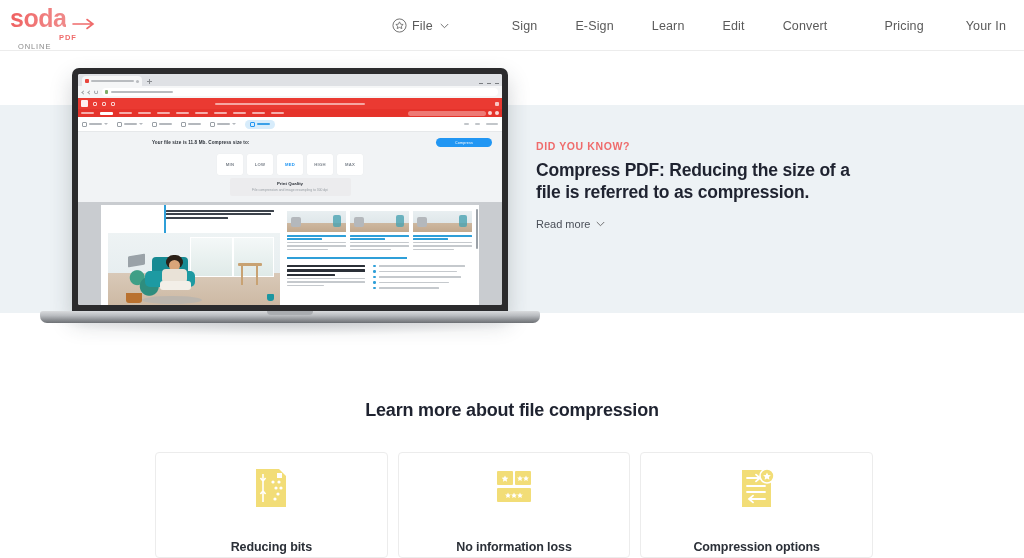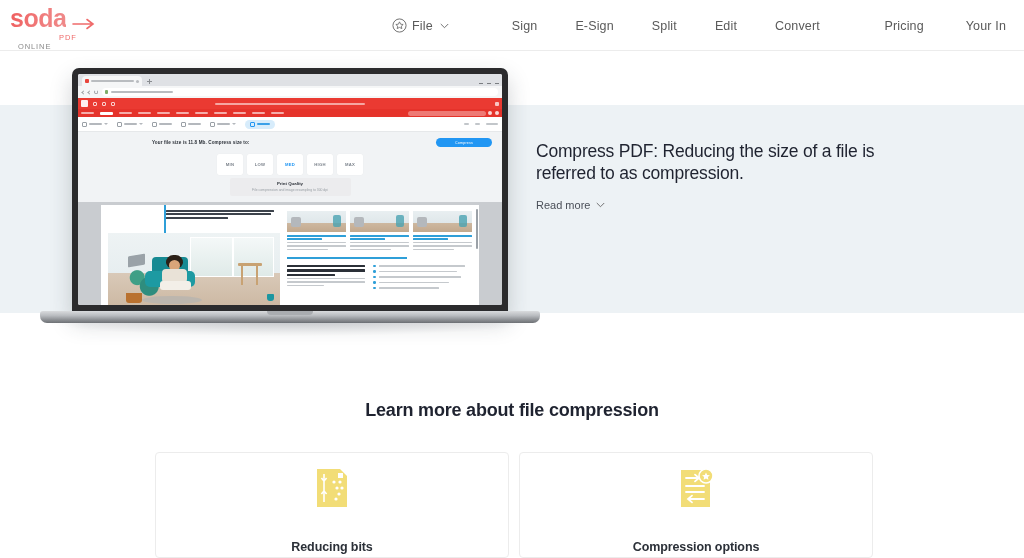--- a/index.html
+++ b/index.html
@@ -23,21 +23,21 @@
     font-size: 25px; font-weight: bold; letter-spacing: -0.5px;
     line-height: 25px; color: #ef5350;
     background: linear-gradient(100deg,#ef5d5d 0%,#f07b7b 55%,#ef8a8a 100%);
     -webkit-background-clip: text; background-clip: text; color: transparent;
     display: inline-block;
   }
   .logo-arrow {
     position: absolute; left: 62px; top: 12px; width: 26px; height: 12px;
   }
   .logo-sub { position: absolute; left: 8px; top: 27px; font-size: 7.5px; letter-spacing: 0.9px; }
-  .logo-sub .pdf { color: #ef6b6b; font-weight: normal; padding-left: 41px; }
+  .logo-sub .pdf { color: #ef6b6b; font-weight: bold; padding-left: 41px; }
   .logo-sub .online { color: #8a8a8a; }
 
   .nav { position: absolute; left: 392px; top: 0; height: 51px; display: flex; align-items: center; }
   .nav-item {
     font-size: 12.5px; color: #5a5a5a; letter-spacing: 0.15px;
     cursor: pointer; white-space: nowrap;
   }
   .nav-tools { display: flex; align-items: center; gap: 5px; margin-right: 63px; }
   .tools-icon { width: 15px; height: 15px; display: block; }
   .chev { width: 9px; height: 6px; display: block; margin-left: 2px; }
@@ -48,21 +48,21 @@
   .hero-band {
     position: absolute; top: 105px; left: 0; width: 1024px; height: 208px;
     background: #edf2f5;
   }
   .hero-text { position: absolute; left: 536px; top: 140px; width: 340px; z-index: 10; }
   .kicker {
     font-size: 10.5px; font-weight: bold; color: #ef6b6b;
     letter-spacing: 0.6px; margin-bottom: 7px;
   }
   .hero-title {
-    font-size: 17.5px; font-weight: normal; color: #1f2330;
+    font-size: 17.5px; font-weight: bold; color: #1f2330;
     line-height: 1.28; letter-spacing: -0.2px; margin-bottom: 11px;
   }
   .hero-body {
     font-size: 10.5px; color: #8d959e; line-height: 1.62; letter-spacing: 0.05px;
     max-height: 52px; overflow: hidden;
   }
   .read-more {
     margin-top: 14px; font-size: 11px; color: #4a4f58;
     display: flex; align-items: center; gap: 6px; cursor: pointer; width: fit-content;
   }
@@ -277,35 +277,36 @@
           <path d="M8 4.1 L9.2 6.6 L11.9 6.9 L9.9 8.7 L10.5 11.3 L8 10 L5.5 11.3 L6.1 8.7 L4.1 6.9 L6.8 6.6 Z" fill="none" stroke="#6a6a6a" stroke-width="0.9"></path>
         </svg>
         <span>File</span>
         <svg class="chev" viewBox="0 0 10 7">
           <path d="M1 1.5 L5 5.5 L9 1.5" stroke="#6a6a6a" stroke-width="1.1" fill="none" stroke-linecap="round"></path>
         </svg>
       </div>
       <div class="nav-links">
         <span class="nav-item">Sign</span>
         <span class="nav-item">E-Sign</span>
-        <span class="nav-item">Split</span>
+        <span class="nav-item">Learn</span>
         <span class="nav-item">Edit</span>
         <span class="nav-item">Convert</span>
       </div>
     </div>
 
     <div class="nav-right">
       <span class="nav-item">Pricing</span>
       <span class="nav-item">Your In</span>
     </div>
   </div>
 
   <div class="hero-band"></div>
 
   <div class="hero-text">
+    <div class="kicker">DID YOU KNOW?</div>
     <div class="hero-title">Compress PDF: Reducing the size of a file is referred to as compression.</div>
     <div class="read-more">
       <span>Read more</span>
       <svg style="width:9px;height:6px" viewBox="0 0 10 7">
         <path d="M1 1.5 L5 5.5 L9 1.5" stroke="#6a6a6a" stroke-width="1.1" fill="none" stroke-linecap="round"></path>
       </svg>
     </div>
   </div>
 
   <div class="laptop">
@@ -552,20 +553,36 @@
           <circle cx="31" cy="17" r="1.6" fill="#fff"></circle>
           <circle cx="28" cy="23" r="1.6" fill="#fff"></circle>
           <circle cx="33" cy="23" r="1.6" fill="#fff"></circle>
           <circle cx="30" cy="29" r="1.6" fill="#fff"></circle>
           <circle cx="27" cy="34" r="1.6" fill="#fff"></circle>
         </svg>
       </div>
       <div class="card-title">Reducing bits</div>
     </div>
 
+    <div class="card">
+      <div class="card-icon">
+        <svg viewBox="0 0 46 46">
+          <rect class="yellow" x="6" y="6" width="16" height="14" rx="1"></rect>
+          <rect class="yellow" x="24" y="6" width="16" height="14" rx="1"></rect>
+          <rect class="yellow" x="6" y="23" width="34" height="14" rx="1"></rect>
+          <path d="M14 10.5 l1 2.1 2.3 .2 -1.7 1.6 .5 2.3 -2.1 -1.2 -2.1 1.2 .5 -2.3 -1.7 -1.6 2.3 -.2 Z" fill="#fff"></path>
+          <path d="M29 10.5 l.9 1.9 2 .2 -1.5 1.4 .4 2 -1.8 -1 -1.8 1 .4 -2 -1.5 -1.4 2 -.2 Z" fill="#fff"></path>
+          <path d="M35 10.5 l.9 1.9 2 .2 -1.5 1.4 .4 2 -1.8 -1 -1.8 1 .4 -2 -1.5 -1.4 2 -.2 Z" fill="#fff"></path>
+          <path d="M17 27.5 l.9 1.9 2 .2 -1.5 1.4 .4 2 -1.8 -1 -1.8 1 .4 -2 -1.5 -1.4 2 -.2 Z" fill="#fff"></path>
+          <path d="M23 27.5 l.9 1.9 2 .2 -1.5 1.4 .4 2 -1.8 -1 -1.8 1 .4 -2 -1.5 -1.4 2 -.2 Z" fill="#fff"></path>
+          <path d="M29 27.5 l.9 1.9 2 .2 -1.5 1.4 .4 2 -1.8 -1 -1.8 1 .4 -2 -1.5 -1.4 2 -.2 Z" fill="#fff"></path>
+        </svg>
+      </div>
+      <div class="card-title">No information loss</div>
+    </div>
 
     <div class="card">
       <div class="card-icon">
         <svg viewBox="0 0 46 46">
           <path class="yellow" d="M8 5 H30 L37 12 V42 H8 Z"></path>
           <path d="M13 13 H26 M22 9.6 L26 13 L22 16.4" stroke="#fff" stroke-width="1.8" fill="none" stroke-linecap="round"></path>
           <path d="M13 21 H31" stroke="#fff" stroke-width="1.8" stroke-linecap="round"></path>
           <path d="M13 27 H31" stroke="#fff" stroke-width="1.8" stroke-linecap="round"></path>
           <path d="M31 34 H15 M19 30.6 L15 34 L19 37.4" stroke="#fff" stroke-width="1.8" fill="none" stroke-linecap="round"></path>
           <circle cx="33" cy="11" r="7" fill="#f2dd77" stroke="#fff" stroke-width="1.6"></circle>

